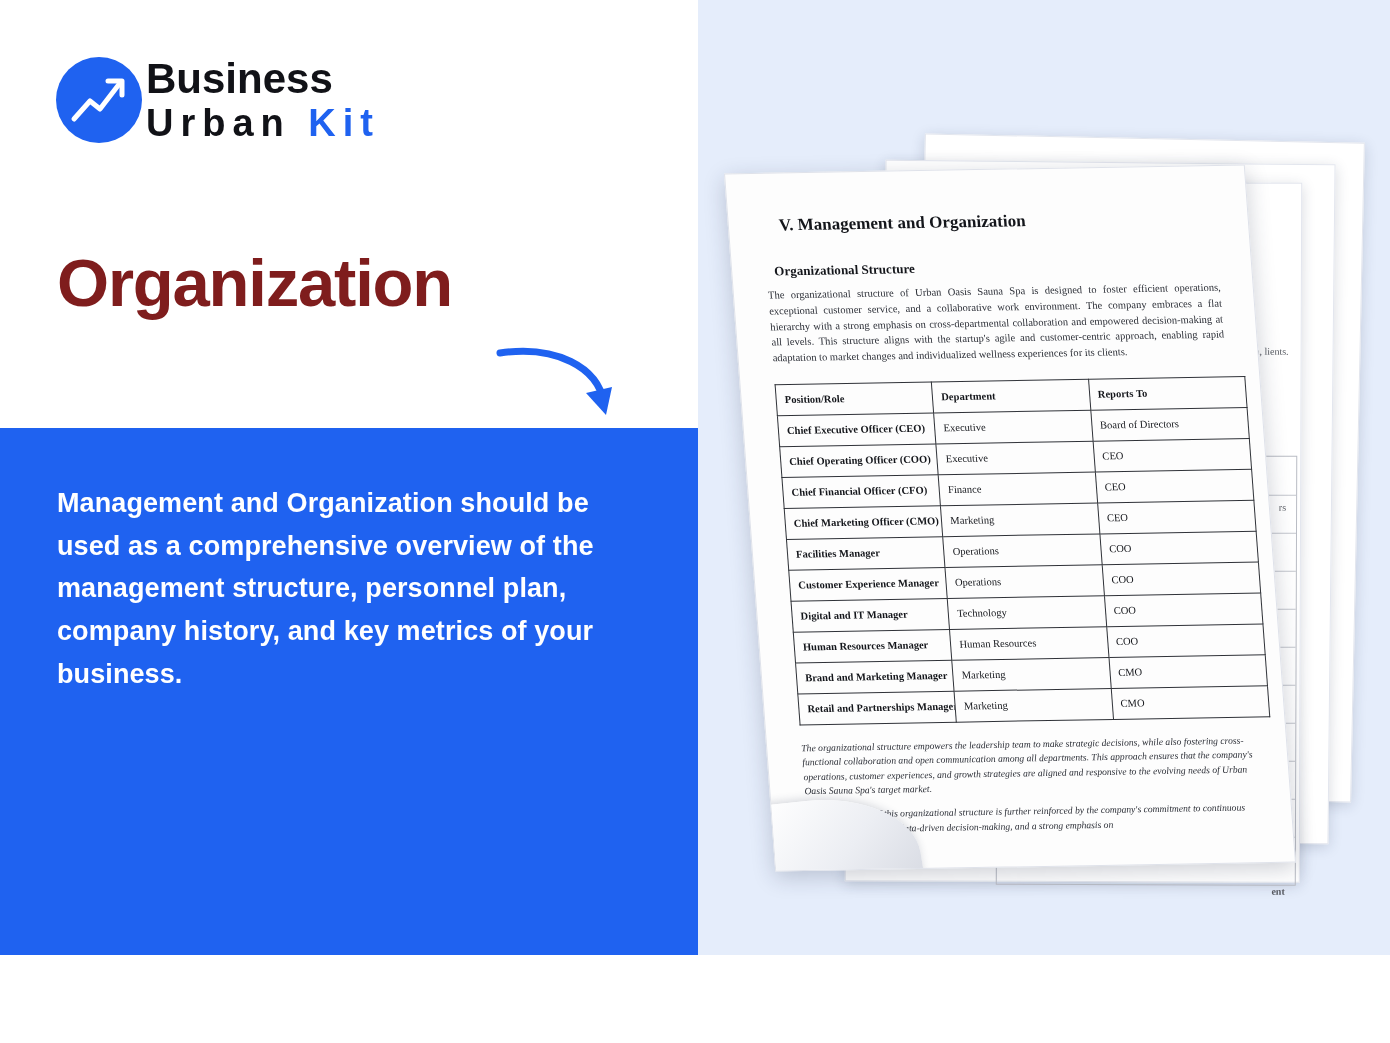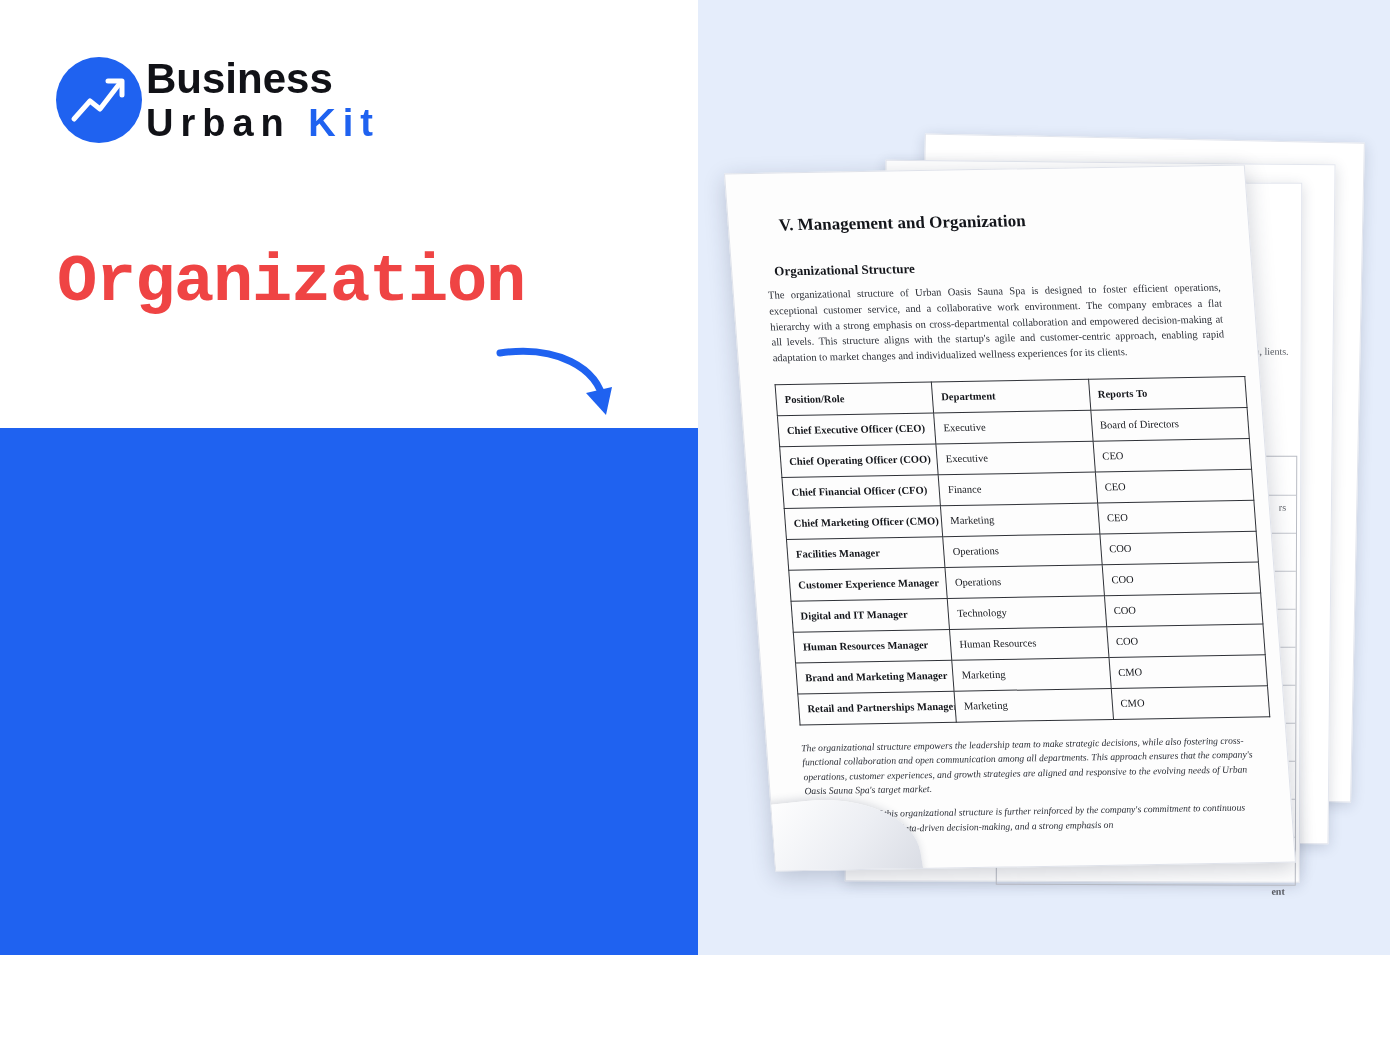--- a/index.html
+++ b/index.html
@@ -66,21 +66,21 @@
   .headline {
     position: absolute;
     left: 57px; top: 245px;
     width: 620px;
     font-size: 67px;
     font-weight: bold;
     line-height: 1.12;
     letter-spacing: -1.2px;
     color: #0e0f14;
   }
-  .headline .accent { color: #ef4444; font-family: Liberation Mono, monospace; }
+  .headline .accent { color: #7f1d1d; }
 
   
   .arrow {
     position: absolute;
     left: 494px; top: 337px;
     width: 130px; height: 100px;
   }
 
   
   .body-copy {
@@ -238,20 +238,21 @@
     <div class="accent">Organization</div>
   </div>
 
   <div class="arrow">
     <svg width="130" height="100" viewBox="0 0 130 100">
       <path d="M6 16 C62 8 104 30 110 66" fill="none" stroke="#1f62f0" stroke-width="7" stroke-linecap="round"></path>
       <path d="M92 56 L112 78 L118 50 Z" fill="#1f62f0"></path>
     </svg>
   </div>
 
+  <div class="body-copy">Management and Organization should be used as a comprehensive overview of the management structure, personnel plan, company history, and key metrics of your business.</div>
 
   <div class="doc-stack">
 
     <div class="sheet sheet-back3"></div>
     <div class="sheet sheet-back2"></div>
 
     <div class="sheet sheet-back1">
       <div class="ghost-text ghost-a">ns, a flat on- ch, lients.</div>
       <div class="ghost-text ghost-b">rs</div>
       <div class="ghost-text ghost-c">o</div>

